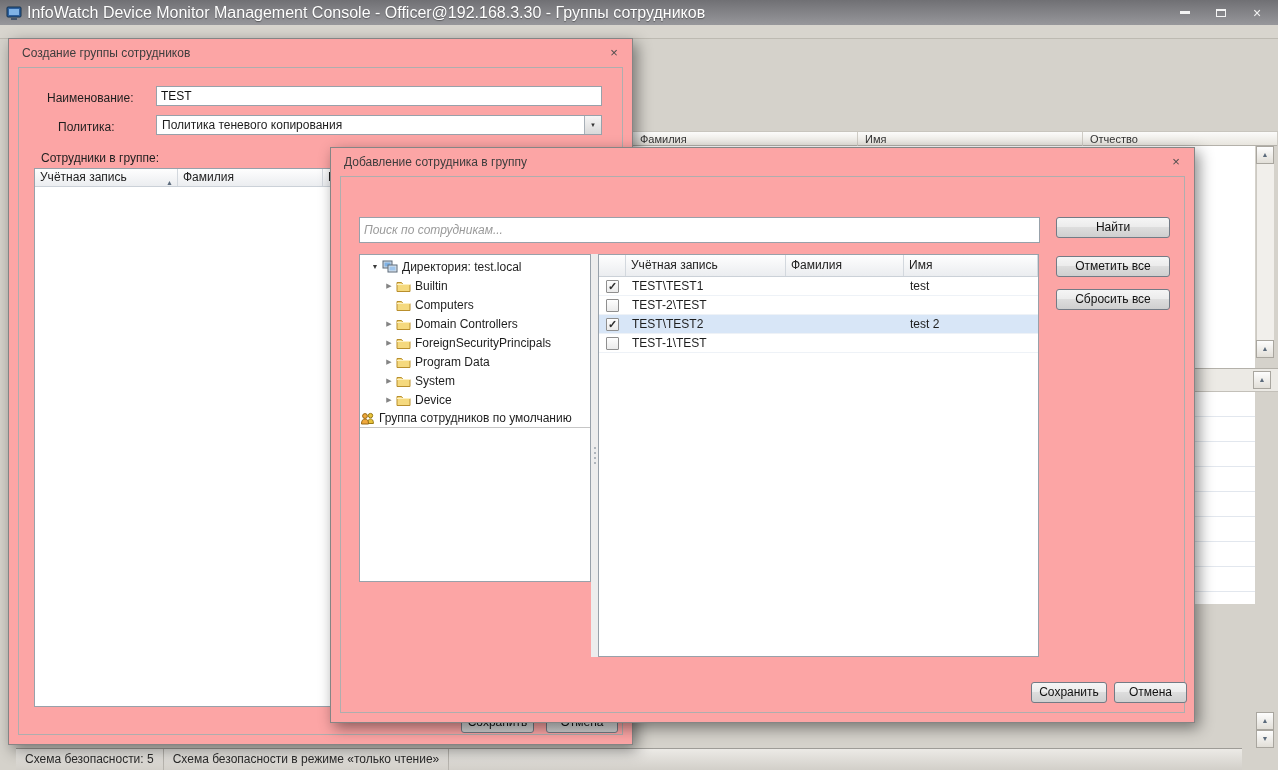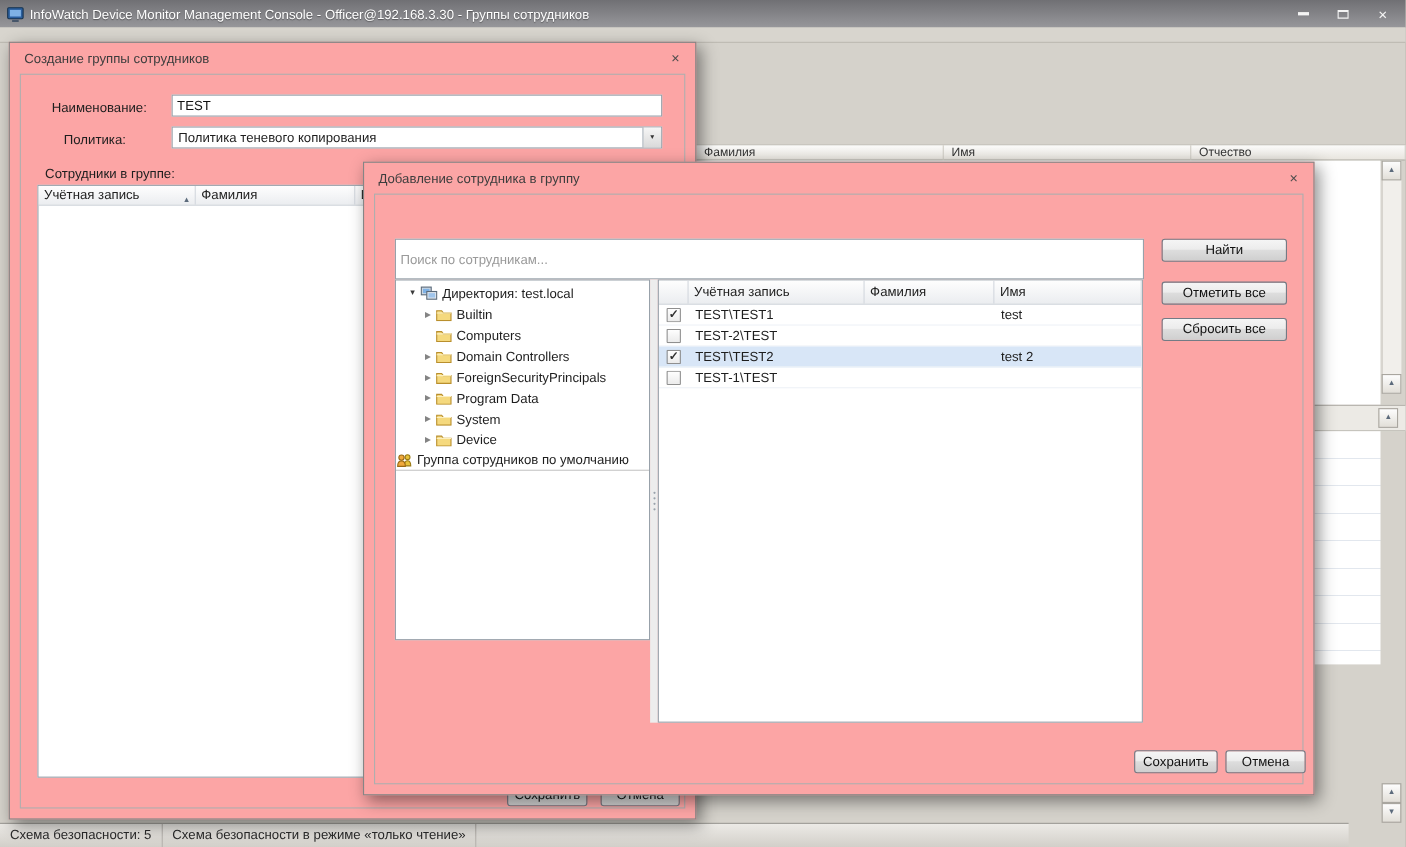--- a/index.html
+++ b/index.html
@@ -3,41 +3,41 @@
 <meta charset="utf-8">
 <style>
   *{margin:0;padding:0;box-sizing:border-box}
   html,body{background:#b0aca4}
   body{font-family:"Liberation Sans",sans-serif}
   .screen{position:relative;width:1278px;height:770px;background:#d5d2cb;overflow:hidden;font-size:12px;color:#1e1e1e}
 
   
   .titlebar{position:absolute;left:0;top:0;width:1278px;height:25px;
     background:linear-gradient(#707074,#97979b);color:#fff;display:flex;align-items:center;padding-left:6px}
-  .titlebar .ttext{margin-left:5px;font-size:12px;white-space:nowrap;text-shadow:0 1px 1px rgba(0,0,0,.4)}
+  .titlebar .ttext{margin-left:5px;font-size:16px;white-space:nowrap;text-shadow:0 1px 1px rgba(0,0,0,.4)}
   .win-controls{position:absolute;right:8px;top:4px;display:flex;gap:10px}
   .win-btn{width:26px;height:17px;display:flex;align-items:center;justify-content:center;color:#f4f4f4}
   .ico-min{width:10px;height:3px;background:#f4f4f4}
   .ico-max{width:10px;height:8px;border:1px solid #f4f4f4;border-top-width:2px}
   .menubar{position:absolute;left:0;top:25px;width:1278px;height:14px;background:#d8d5ce;border-bottom:1px solid #bdbab2}
 
   
   .bg-header{position:absolute;left:633px;top:131px;width:645px;height:15px;
     background:linear-gradient(#fbfbfa,#e8e5de);border-top:1px solid #c8c5be;border-bottom:1px solid #b4b1aa}
   .bg-col{position:absolute;top:0;height:14px;line-height:14px;padding-left:7px;border-right:1px solid #cfccc5;font-size:11px;color:#333;overflow:hidden}
   .bg-body{position:absolute;left:633px;top:146px;width:622px;height:222px;background:#fff}
   .bg-lower{position:absolute;left:633px;top:392px;width:622px;height:212px;
     background:repeating-linear-gradient(to bottom,#fff 0 24px,#e2e7ee 24px 25px)}
   .pane-strip{position:absolute;left:633px;top:368px;width:645px;height:24px;background:#eceae5;border-top:1px solid #b4b1aa;border-bottom:1px solid #c3c0b9}
   .mini-btn{position:absolute;width:18px;height:18px;border:1px solid #a9a69f;
     background:linear-gradient(#fdfdfd,#e2dfd8);color:#5c6b7c;font-size:7px;text-align:center;line-height:16px}
   .sb-track{position:absolute;left:1256px;top:146px;width:18px;height:212px;background:#f1efeb;border-left:1px solid #ccc9c2}
 
   
-  .statusbar{position:absolute;left:0;top:748px;width:1226px;height:22px;
+  .statusbar{position:absolute;left:16px;top:748px;width:1226px;height:22px;
     background:linear-gradient(#eceae6,#d2cfc9);border-top:1px solid #9e9c97;display:flex;align-items:flex-end}
   .status-cell{line-height:21px;padding:0 9px;border-right:1px solid #b7b4ae;color:#2a2a2a;white-space:nowrap}
 
   
   .dialog{position:absolute;background:#fca5a5;border:1px solid #858585;box-shadow:4px 5px 14px rgba(0,0,0,.45)}
   .dtitle{height:27px;display:flex;align-items:center;padding:0 9px 0 13px;color:#3d3d3d}
   .dlg-close{margin-left:auto;width:18px;text-align:center;color:#4d4d4d;font-size:13px;cursor:default}
   .dframe{position:absolute;left:9px;top:28px;right:9px;bottom:9px;border:1px solid #aeaeae;pointer-events:none}
   .lbl{position:absolute;white-space:nowrap}
   .field{position:absolute;background:#fff;border:1px solid #98a1aa;padding:0 4px;font:12px "Liberation Sans",sans-serif;color:#111}
@@ -163,21 +163,21 @@
   </div>
 
   <div class="dialog" style="left:330px;top:147px;width:865px;height:576px;z-index:20">
     <div class="dtitle">
       <span>Добавление сотрудника в группу</span>
       <span class="dlg-close">×</span>
     </div>
     <div class="dframe"></div>
 
 
-    <input class="field" style="left: 28px; top: 69px; width: 681px; height: 37px;" placeholder="Поиск по сотрудникам...">
+    <input class="field" style="left: 28px; top: 69px; width: 681px; height: 26px; font-style: italic;" placeholder="Поиск по сотрудникам...">
     <div class="btn" style="left:725px;top:69px;width:114px;height:21px;line-height:19px">Найти</div>
 
     <div class="tree" style="left:28px;top:106px;width:232px;height:328px">
       <div class="trow lvl0">
         <span class="texp open">▼</span>
         <span class="ticon">
           <svg width="16" height="14" viewBox="0 0 16 14">
             <rect x="1" y="1" width="9" height="7" fill="#cfd8e2" stroke="#5a6a7a"></rect>
             <rect x="2.5" y="2.5" width="6" height="4" fill="#7fb2e5"></rect>
             <rect x="6" y="5" width="9" height="7" fill="#dde4ec" stroke="#5a6a7a"></rect>

